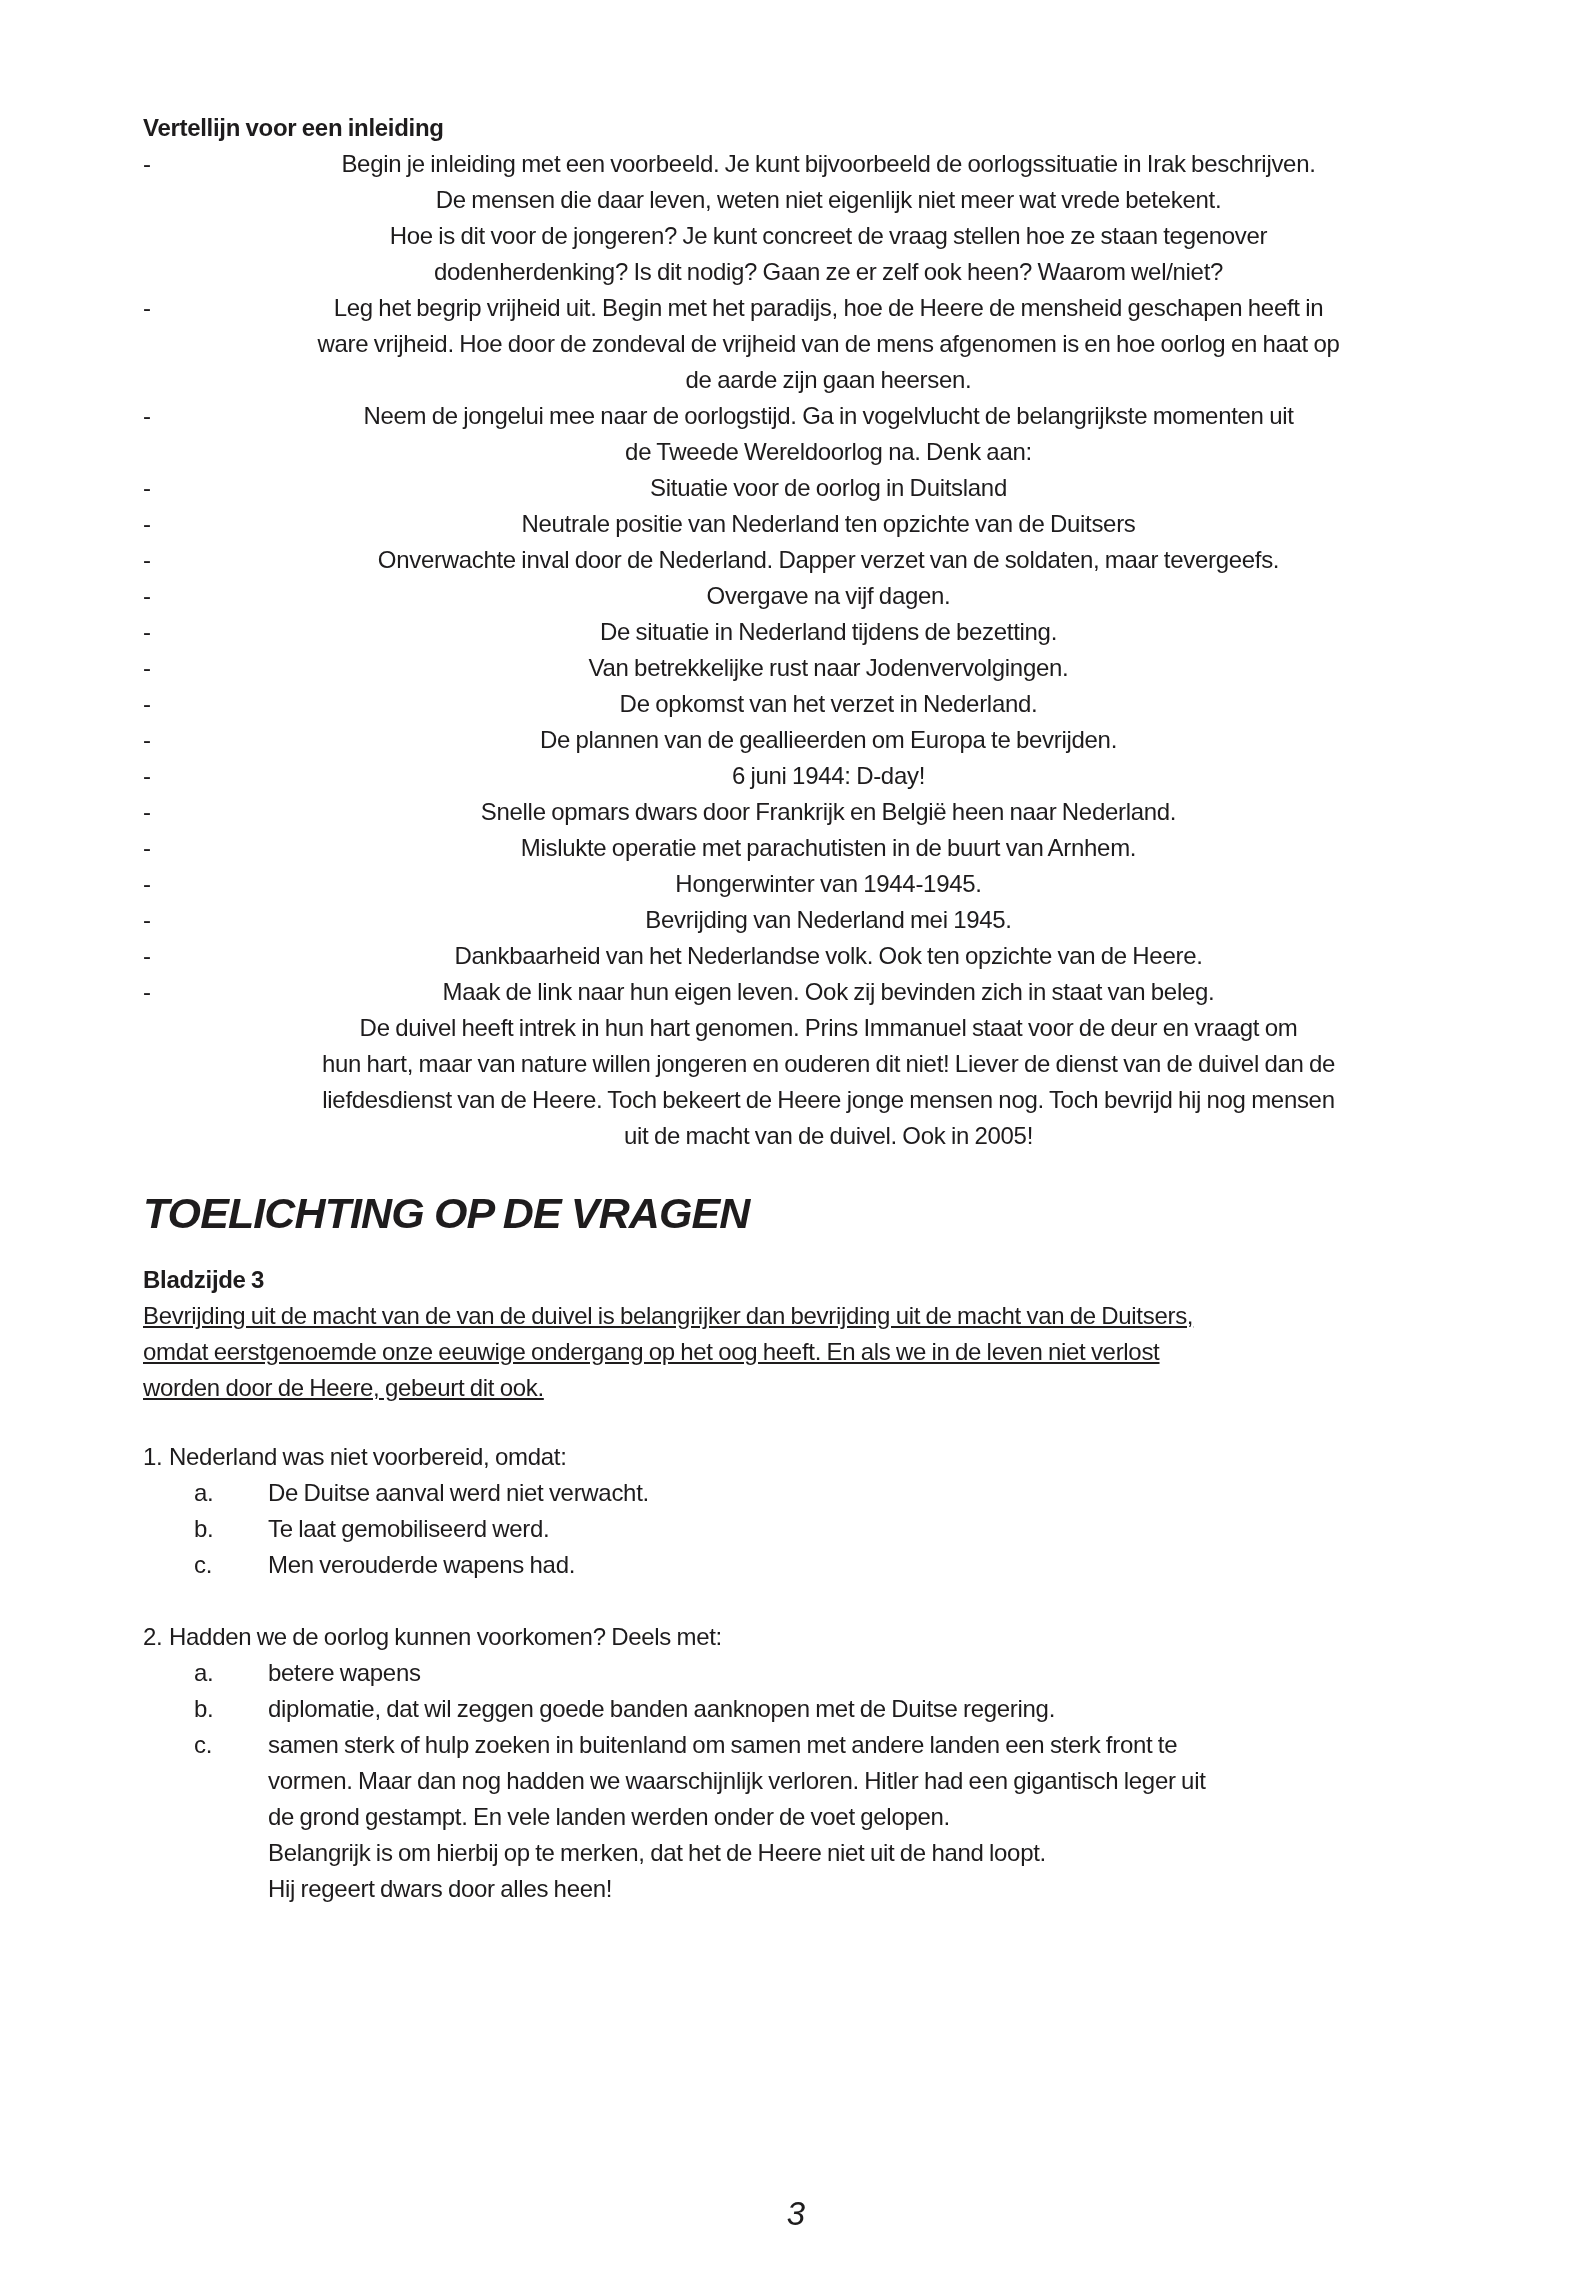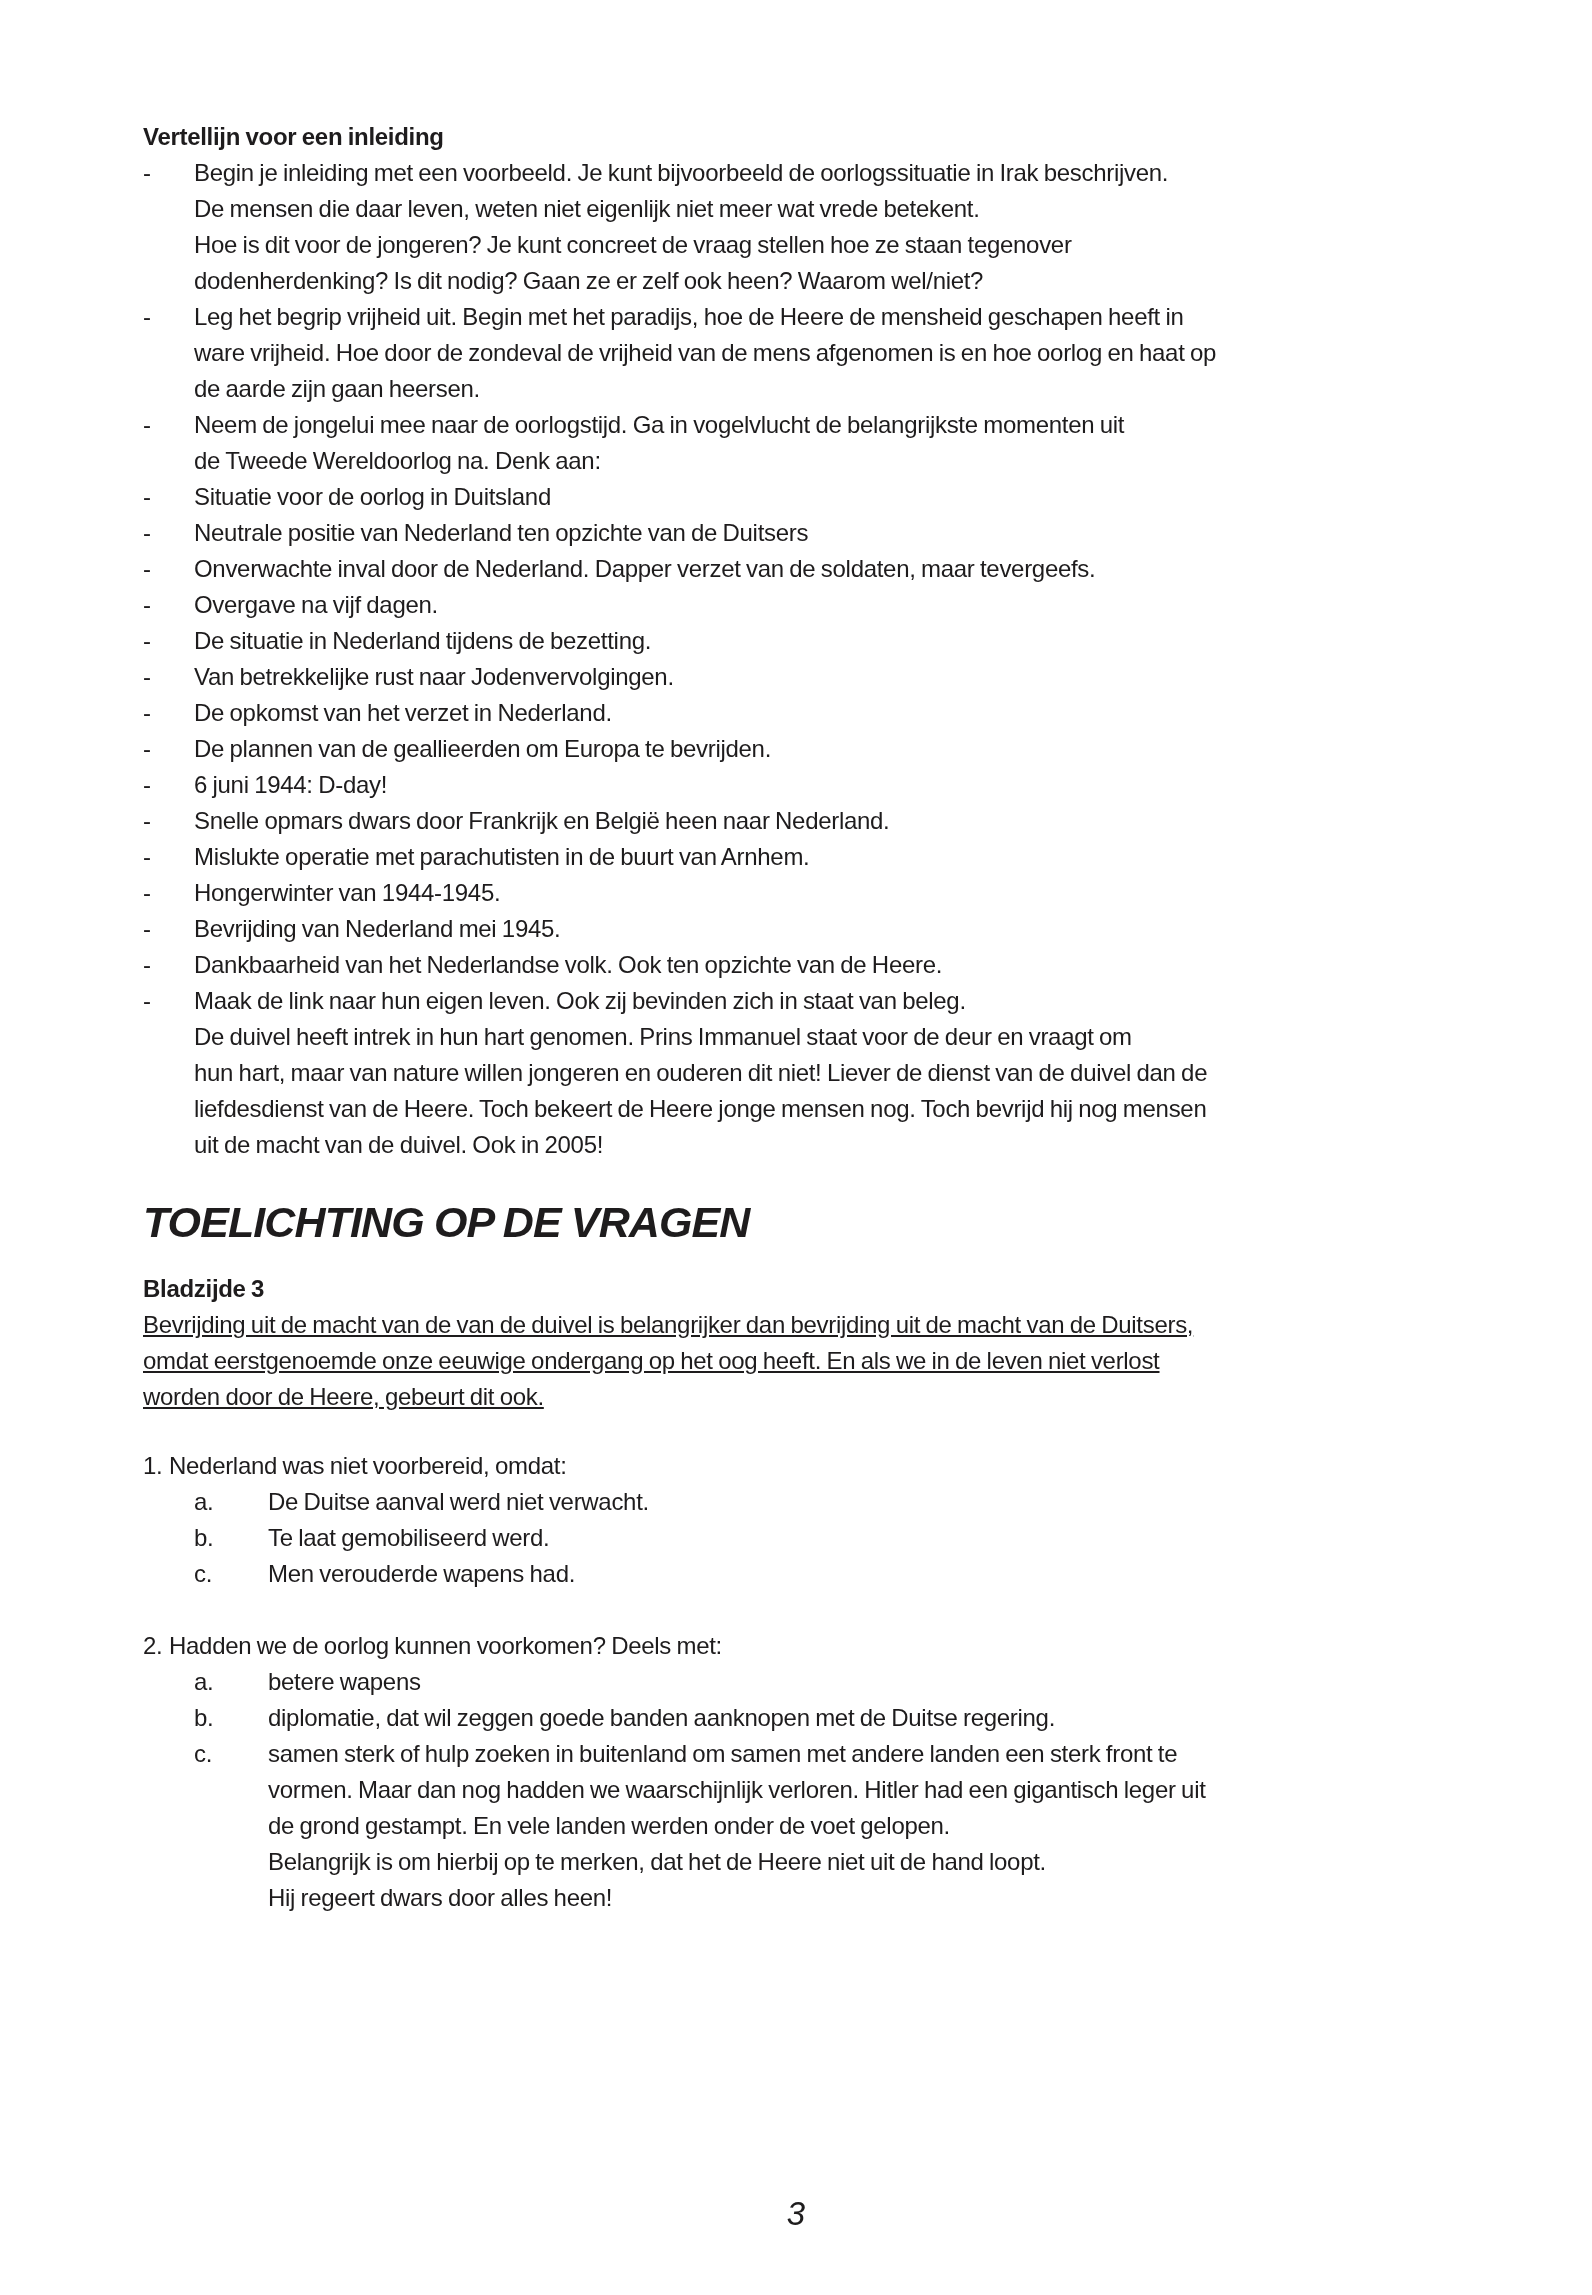--- a/index.html
+++ b/index.html
@@ -11,21 +11,21 @@
     position: relative;
     width: 1592px;
     height: 2295px;
     overflow: hidden;
     font-family: "Liberation Sans", sans-serif;
     color: #1e1c1d;
   }
   .page-content {
     position: absolute;
     left: 143px;
-    top: 119px;
+    top: 110px;
     width: 1320px;
     font-size: 24px;
     line-height: 36px;
     letter-spacing: -0.3px;
     word-spacing: -0.9px;
   }
   .intro-heading {
     font-weight: bold;
   }
   ul.bullets {
@@ -37,20 +37,21 @@
     display: flex;
     align-items: flex-start;
   }
   .bullet-dash {
     width: 51px;
     flex: 0 0 51px;
   }
   .bullet-text {
     flex: 1;
     white-space: pre-line;
+    text-align: center;
   }
   .main-heading {
     margin-top: 35px;
     margin-bottom: 25px;
     font-size: 43px;
     line-height: 48px;
     font-weight: bold;
     font-style: italic;
     letter-spacing: -0.9px;
   }

